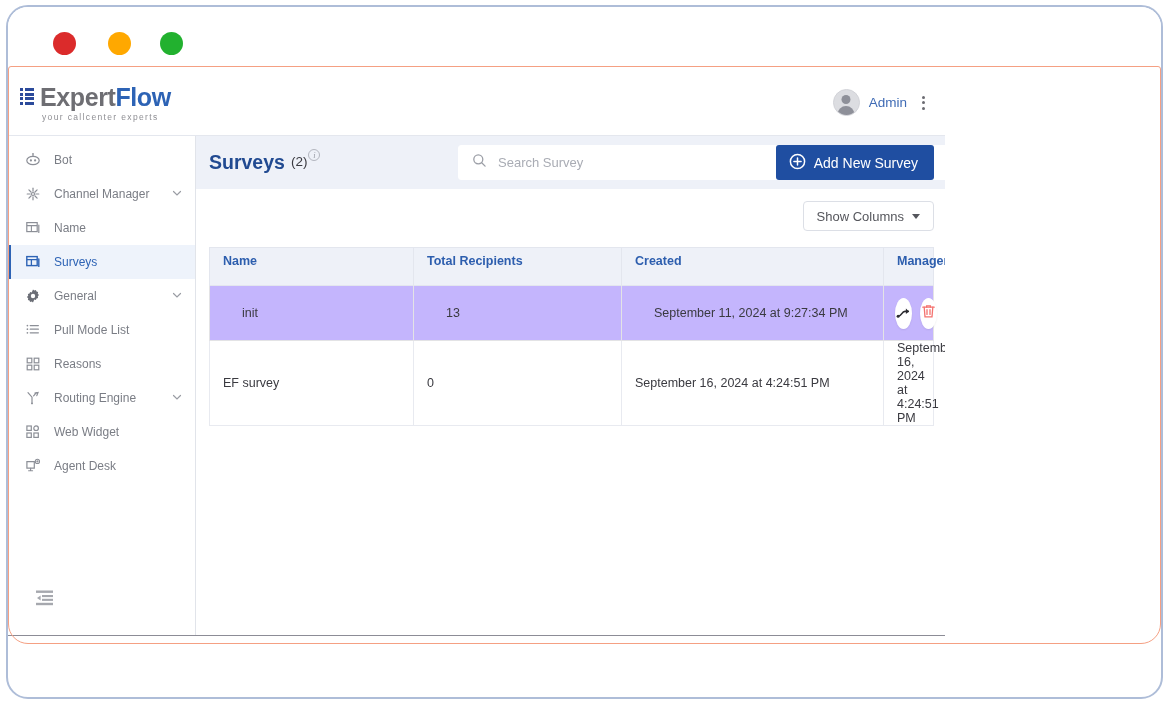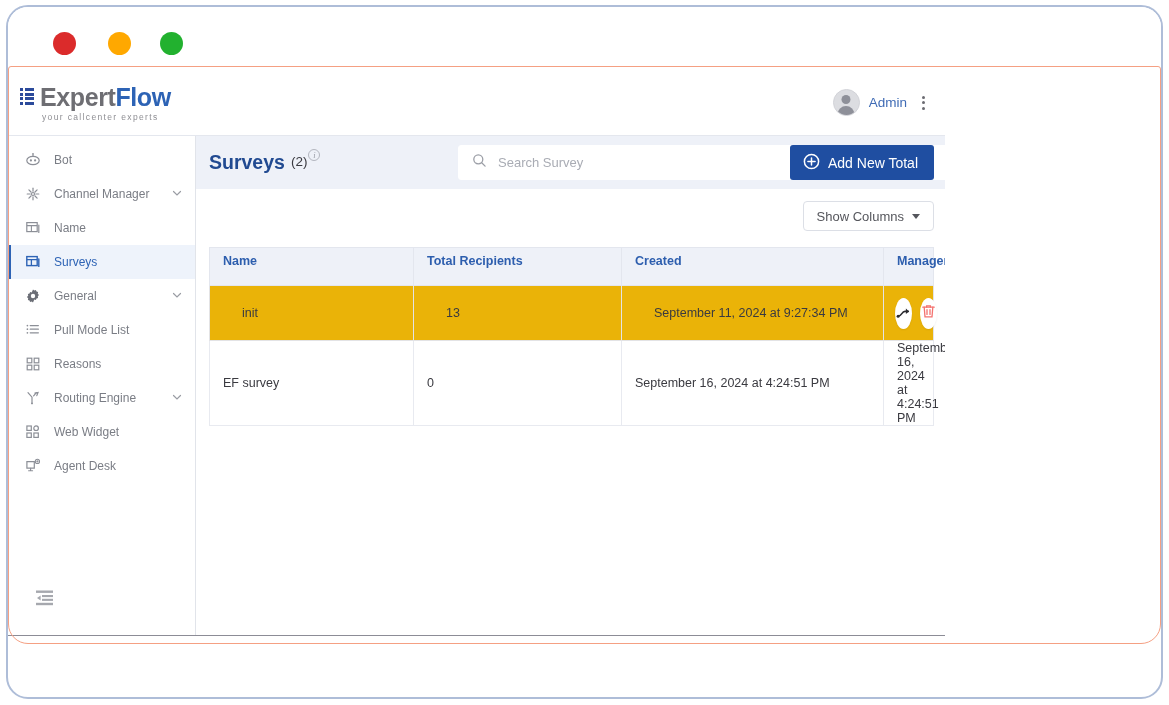--- a/index.html
+++ b/index.html
@@ -194,21 +194,21 @@
     text-align: left; padding: 0 0 12px 13px;
     border: 1px solid #e3e6ee;
     height: 38px;
   }
   tbody td {
     font-size: 12.5px; color: #3a3a40;
     padding: 0 0 0 13px; height: 55px;
     border: 1px solid #e8eaf0;
     vertical-align: middle;
   }
-  tbody tr.hovered td { background: #eab308; border-color: #e3e3e5; padding-left: 32px; }
+  tbody tr.hovered td { background: #c4b5fd; border-color: #e3e3e5; padding-left: 32px; }
   .col-name { width: 204px; }
   .col-recip { width: 208px; }
   .col-created { width: 262px; }
   .actions { display: flex; justify-content: center; align-items: center; gap: 8px; padding-right: 26px; }
   .act-btn {
     width: 31px; height: 31px; border-radius: 50%;
     background: #ffffff; border: none;
     display: flex; align-items: center; justify-content: center;
     cursor: pointer; box-shadow: 0 1px 2px rgba(0,0,0,0.07);
   }
@@ -442,21 +442,21 @@
           <input class="search-input" type="text" placeholder="Search Survey" style="">
         </div>
 
         <button class="add-btn">
           <span>
             <svg width="17" height="17" viewBox="0 0 17 17">
                 <circle cx="8.5" cy="8.5" r="7.1" fill="none" stroke="#ffffff" stroke-width="1.5"></circle>
                 <path d="M8.5 4.9v7.2M4.9 8.5h7.2" stroke="#ffffff" stroke-width="1.5" stroke-linecap="round"></path>
               </svg>
           </span>
-          <span>Add New Total</span>
+          <span>Add New Survey</span>
         </button>
       </div>
 
       <div class="toolbar-row">
         <button class="show-columns">
           <span>Show Columns</span>
           <span class="caret"></span>
         </button>
       </div>
 

